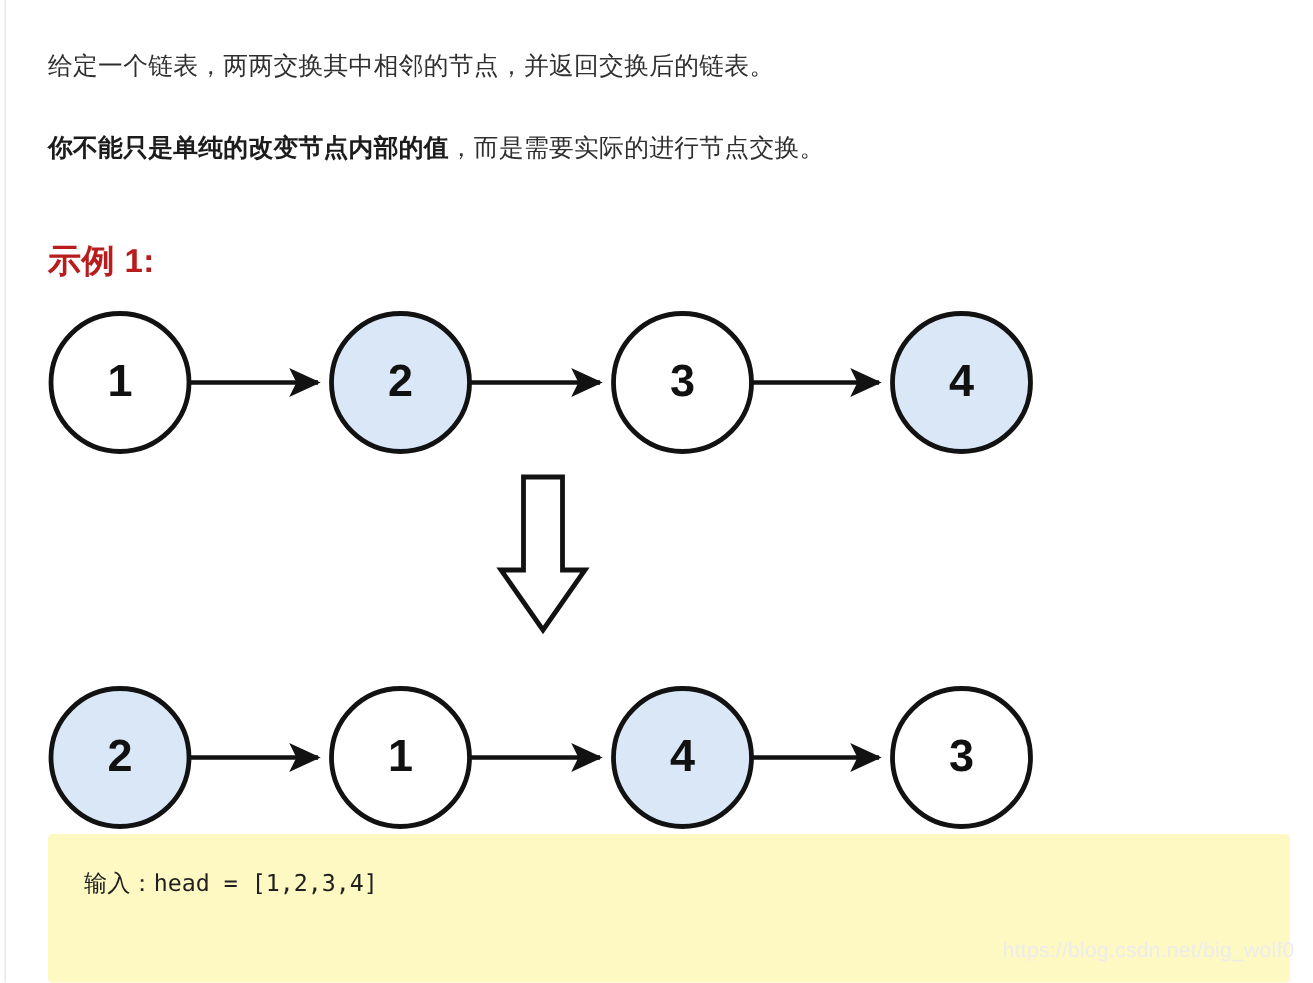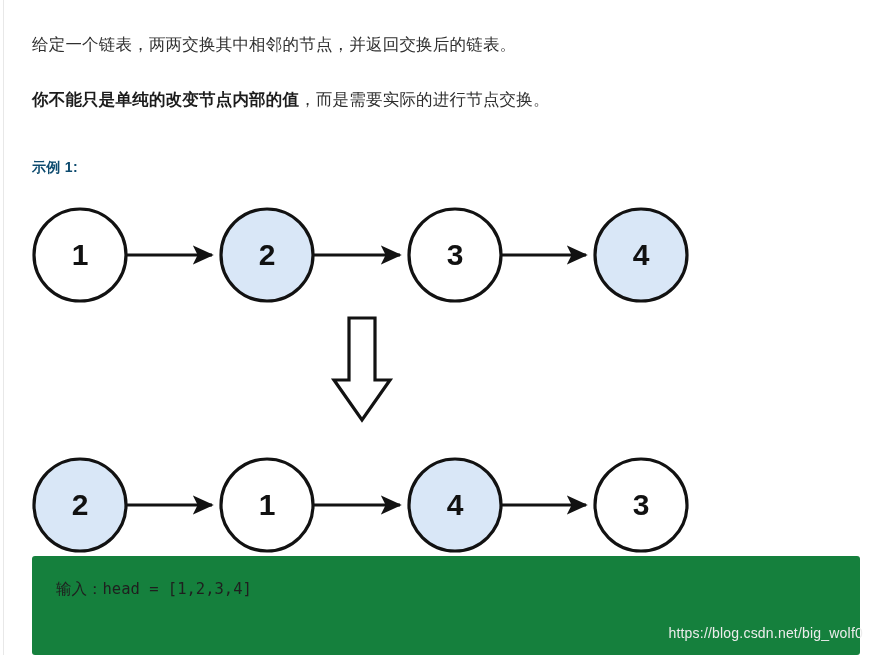--- a/index.html
+++ b/index.html
@@ -40,23 +40,23 @@
   #para-1 { top: 14px; }
   #para-2 { top: 62px; margin-top: 24px; }
   .para b {
     font-weight: 700;
     color: #1c1c1c;
   }
   #example-heading {
     position: absolute;
     left: 32px;
     top: 159px;
-    font-size: 14px;
+    font-size: 22px;
     font-weight: 700;
-    color: #0c4a6e;
+    color: #b91c1c;
     letter-spacing: 0.3px;
     white-space: nowrap;
   }
   
   #diagram {
     position: absolute;
     left: 0;
     top: 0;
     width: 875px;
     height: 655px;
@@ -73,21 +73,21 @@
     color: #111111;
     font-family: "Liberation Sans", "DejaVu Sans", sans-serif;
   }
   
   #code-block {
     position: absolute;
     left: 32px;
     top: 556px;
     width: 828px;
     height: 99px;
-    background: #15803d;
+    background: #fef9c3;
     border-radius: 3px;
     box-sizing: border-box;
     padding: 18px 0 0 24px;
   }
   .code-line {
     font-family: "DejaVu Sans Mono", "Liberation Mono", monospace;
     font-size: 15.5px;
     line-height: 30px;
     color: #1f1f1f;
     white-space: pre;

